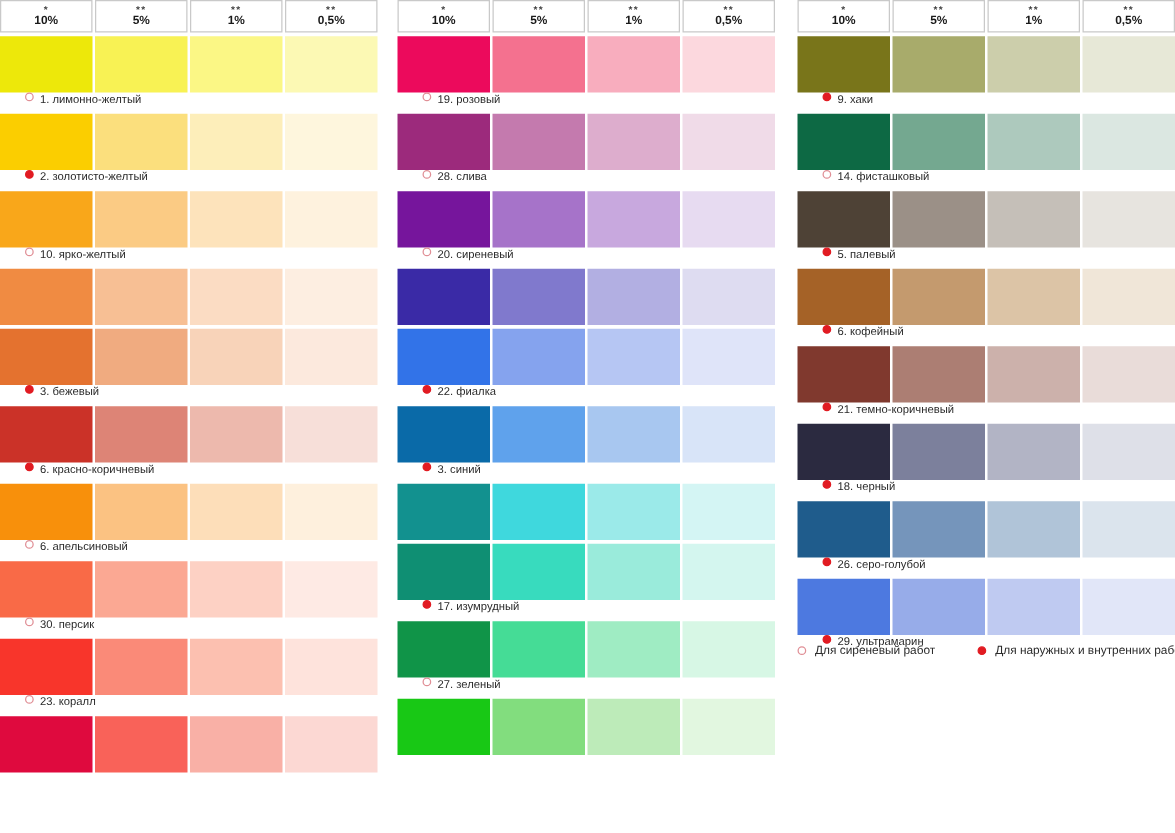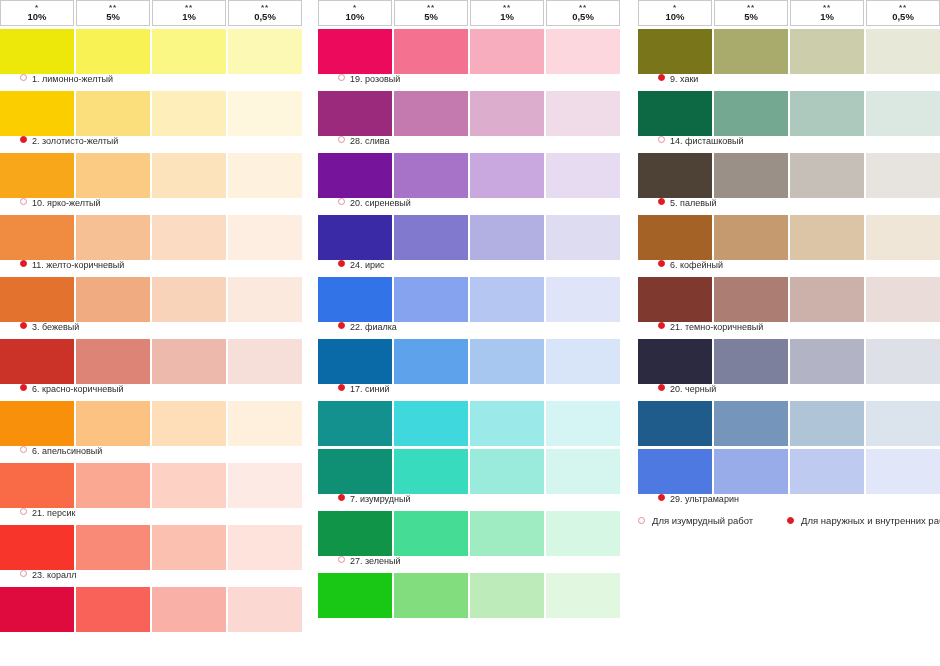--- a/index.html
+++ b/index.html
@@ -155,24 +155,20 @@
           <span>10. ярко-желтый</span>
         </div>
       </div>
       <div class="row">
         <div class="swatches">
           <div class="sw" title="11. желто-коричневый 10%" style="background: rgb(240, 139, 66);"></div>
           <div class="sw" title="11. желто-коричневый 5%" style="background: rgb(247, 191, 148);"></div>
           <div class="sw" title="11. желто-коричневый 1%" style="background: rgb(251, 220, 195);"></div>
           <div class="sw" title="11. желто-коричневый 0,5%" style="background: rgb(253, 238, 225);"></div>
         </div>
-        <div class="row-label">
-          <span class="dot filled"></span>
-          <span>11. желто-коричневый</span>
-        </div>
       </div>
       <div class="row">
         <div class="swatches">
           <div class="sw" title="3. бежевый 10%" style="background: rgb(228, 114, 47);"></div>
           <div class="sw" title="3. бежевый 5%" style="background: rgb(240, 171, 128);"></div>
           <div class="sw" title="3. бежевый 1%" style="background: rgb(248, 211, 185);"></div>
           <div class="sw" title="3. бежевый 0,5%" style="background: rgb(252, 233, 221);"></div>
         </div>
         <div class="row-label">
           <span class="dot filled"></span>
@@ -205,21 +201,21 @@
       </div>
       <div class="row">
         <div class="swatches">
           <div class="sw" title="25. персик 10%" style="background: rgb(249, 106, 71);"></div>
           <div class="sw" title="25. персик 5%" style="background: rgb(251, 168, 147);"></div>
           <div class="sw" title="25. персик 1%" style="background: rgb(253, 209, 196);"></div>
           <div class="sw" title="25. персик 0,5%" style="background: rgb(254, 234, 228);"></div>
         </div>
         <div class="row-label">
           <span class="dot hollow"></span>
-          <span>21. персик</span>
+          <span>30. персик</span>
         </div>
       </div>
       <div class="row">
         <div class="swatches">
           <div class="sw" title="23. коралл 10%" style="background: rgb(248, 53, 43);"></div>
           <div class="sw" title="23. коралл 5%" style="background: rgb(250, 138, 120);"></div>
           <div class="sw" title="23. коралл 1%" style="background: rgb(252, 192, 176);"></div>
           <div class="sw" title="23. коралл 0,5%" style="background: rgb(254, 227, 220);"></div>
         </div>
         <div class="row-label">
@@ -291,24 +287,20 @@
           <span>20. сиреневый</span>
         </div>
       </div>
       <div class="row">
         <div class="swatches">
           <div class="sw" title="24. ирис 10%" style="background: rgb(58, 42, 166);"></div>
           <div class="sw" title="24. ирис 5%" style="background: rgb(128, 121, 205);"></div>
           <div class="sw" title="24. ирис 1%" style="background: rgb(178, 175, 226);"></div>
           <div class="sw" title="24. ирис 0,5%" style="background: rgb(222, 220, 241);"></div>
         </div>
-        <div class="row-label">
-          <span class="dot filled"></span>
-          <span>24. ирис</span>
-        </div>
       </div>
       <div class="row">
         <div class="swatches">
           <div class="sw" title="22. фиалка 10%" style="background: rgb(50, 115, 232);"></div>
           <div class="sw" title="22. фиалка 5%" style="background: rgb(133, 163, 238);"></div>
           <div class="sw" title="22. фиалка 1%" style="background: rgb(182, 198, 243);"></div>
           <div class="sw" title="22. фиалка 0,5%" style="background: rgb(223, 228, 249);"></div>
         </div>
         <div class="row-label">
           <span class="dot filled"></span>
@@ -317,41 +309,41 @@
       </div>
       <div class="row">
         <div class="swatches">
           <div class="sw" title="17. синий 10%" style="background: rgb(10, 106, 168);"></div>
           <div class="sw" title="17. синий 5%" style="background: rgb(95, 162, 236);"></div>
           <div class="sw" title="17. синий 1%" style="background: rgb(168, 199, 240);"></div>
           <div class="sw" title="17. синий 0,5%" style="background: rgb(216, 228, 248);"></div>
         </div>
         <div class="row-label">
           <span class="dot filled"></span>
-          <span>17. синий</span>
+          <span>3. синий</span>
         </div>
       </div>
       <div class="row">
         <div class="swatches">
           <div class="sw" title="15. морская волна 10%" style="background: rgb(18, 145, 143);"></div>
           <div class="sw" title="15. морская волна 5%" style="background: rgb(63, 216, 221);"></div>
           <div class="sw" title="15. морская волна 1%" style="background: rgb(155, 234, 233);"></div>
           <div class="sw" title="15. морская волна 0,5%" style="background: rgb(212, 245, 244);"></div>
         </div>
       </div>
       <div class="row">
         <div class="swatches">
           <div class="sw" title="16. изумрудный 10%" style="background: rgb(15, 143, 115);"></div>
           <div class="sw" title="16. изумрудный 5%" style="background: rgb(56, 219, 190);"></div>
           <div class="sw" title="16. изумрудный 1%" style="background: rgb(154, 235, 219);"></div>
           <div class="sw" title="16. изумрудный 0,5%" style="background: rgb(212, 246, 239);"></div>
         </div>
         <div class="row-label">
           <span class="dot filled"></span>
-          <span>7. изумрудный</span>
+          <span>17. изумрудный</span>
         </div>
       </div>
       <div class="row">
         <div class="swatches">
           <div class="sw" title="27. зеленый 10%" style="background: rgb(16, 148, 72);"></div>
           <div class="sw" title="27. зеленый 5%" style="background: rgb(69, 220, 150);"></div>
           <div class="sw" title="27. зеленый 1%" style="background: rgb(159, 236, 195);"></div>
           <div class="sw" title="27. зеленый 0,5%" style="background: rgb(215, 247, 229);"></div>
         </div>
         <div class="row-label">
@@ -449,47 +441,51 @@
       </div>
       <div class="row">
         <div class="swatches">
           <div class="sw" title="18. черный 10%" style="background: rgb(43, 42, 64);"></div>
           <div class="sw" title="18. черный 5%" style="background: rgb(124, 128, 156);"></div>
           <div class="sw" title="18. черный 1%" style="background: rgb(178, 180, 197);"></div>
           <div class="sw" title="18. черный 0,5%" style="background: rgb(222, 224, 232);"></div>
         </div>
         <div class="row-label">
           <span class="dot filled"></span>
-          <span>20. черный</span>
+          <span>18. черный</span>
         </div>
       </div>
       <div class="row">
         <div class="swatches">
           <div class="sw" title="26. серо-голубой 10%" style="background: rgb(31, 92, 140);"></div>
           <div class="sw" title="26. серо-голубой 5%" style="background: rgb(117, 149, 187);"></div>
           <div class="sw" title="26. серо-голубой 1%" style="background: rgb(176, 196, 216);"></div>
           <div class="sw" title="26. серо-голубой 0,5%" style="background: rgb(219, 228, 237);"></div>
         </div>
+        <div class="row-label">
+          <span class="dot filled"></span>
+          <span>26. серо-голубой</span>
+        </div>
       </div>
       <div class="row">
         <div class="swatches">
           <div class="sw" title="29. ультрамарин 10%" style="background: rgb(77, 121, 224);"></div>
           <div class="sw" title="29. ультрамарин 5%" style="background: rgb(151, 172, 233);"></div>
           <div class="sw" title="29. ультрамарин 1%" style="background: rgb(191, 202, 241);"></div>
           <div class="sw" title="29. ультрамарин 0,5%" style="background: rgb(225, 230, 248);"></div>
         </div>
         <div class="row-label">
           <span class="dot filled"></span>
           <span>29. ультрамарин</span>
         </div>
       </div>
     </div>
     <div class="legend" style="left: 638px; top: 515px;">
       <div class="legend-item">
         <span class="dot hollow"></span>
-        <span>Для изумрудный работ</span>
+        <span>Для сиреневый работ</span>
       </div>
       <div class="legend-item">
         <span class="dot filled"></span>
         <span>Для наружных и внутренних работ</span>
       </div>
     </div>
   </div>
 
 </body></html>

